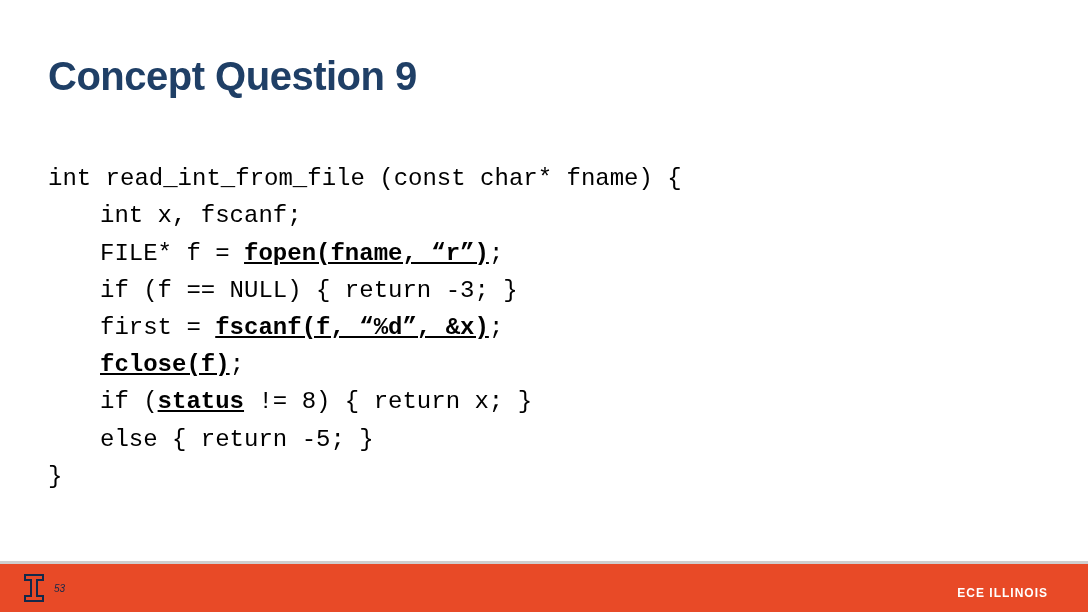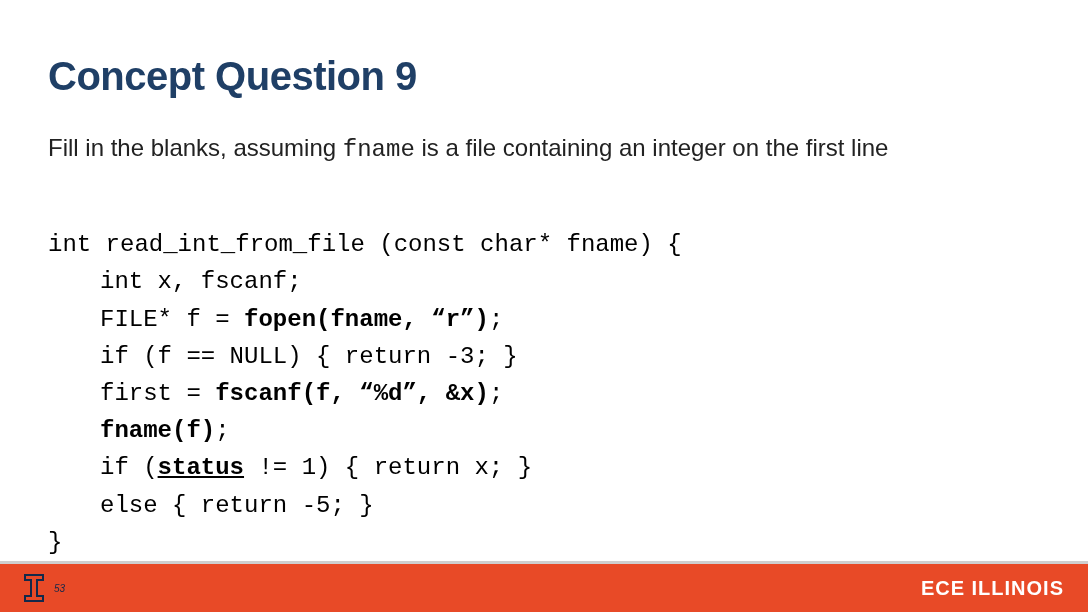--- a/index.html
+++ b/index.html
@@ -4,49 +4,46 @@
 <style>
   * { margin: 0; padding: 0; box-sizing: border-box; }
   html, body { width: 1088px; height: 612px; font-family: Arial, Helvetica, sans-serif; background: #fff; }
   .slide { width: 1088px; height: 612px; position: relative; background: #fff; overflow: hidden; }
   .content { padding: 54px 28px 0 48px; }
   .title { font-size: 40px; font-weight: bold; color: #1f3f66; letter-spacing: -0.5px; }
   .prompt { font-size: 24px; color: #222; margin-top: 34px; line-height: 1.25; }
   .prompt .mono { font-family: "Courier New", Courier, monospace; }
   .code { font-family: "Courier New", Courier, monospace; font-size: 24px; color: #000; margin-top: 24px; line-height: 1.55; white-space: pre; }
   .code .indent { display: inline-block; width: 52px; }
-  .u { font-weight: bold; }
+  .u { text-decoration: underline; font-weight: bold; }
   .ub { text-decoration: underline; font-weight: bold; }
   .bottom-stripe { position: absolute; left: 0; right: 0; bottom: 0; height: 48px; background: #e84a27; }
   .gray-line { position: absolute; left: 0; right: 0; bottom: 48px; height: 3px; background: #cfcfcf; }
   .logo-i { position: absolute; left: 22px; bottom: 8px; width: 24px; height: 32px; }
   .logo-i svg { display: block; }
   .page-num { position: absolute; left: 54px; bottom: 18px; font-size: 10px; color: #16284a; font-style: italic; }
-  .ece { position: absolute; right: 24px; bottom: 12px; color: #fff; font-weight: 600; font-size: 20px; letter-spacing: 1px; }
+  .ece { position: absolute; right: 40px; bottom: 12px; color: #fff; font-weight: 600; font-size: 12px; letter-spacing: 1px; }
   .ece .ece-bold { font-weight: 800; }
 </style>
 </head>
 <body>
 
 <div class="slide">
   <div class="content">
     <h1 class="title">Concept Question 9</h1>
 
-    <p class="prompt">
-      <span>Fill in the blanks, assuming </span><span class="mono">fname</span><span> is a file containing an integer on the first line</span>
-    </p>
 
     <div class="code">
 <span>int read_int_from_file (const char* fname) {</span>
 <span class="indent"></span><span>int x, fscanf;</span>
 <span class="indent"></span><span>FILE* f = </span><span class="u">fopen(fname, “r”)</span><span>;</span>
 <span class="indent"></span><span>if (f == NULL) { return -3; }</span>
 <span class="indent"></span><span>first = </span><span class="u">fscanf(f, “%d”, &amp;x)</span><span>;</span>
-<span class="indent"></span><span class="u">fname(f)</span><span>;</span>
-<span class="indent"></span><span>if (</span><span class="ub">status</span><span> != 1) { return x; }</span>
+<span class="indent"></span><span class="u">fclose(f)</span><span>;</span>
+<span class="indent"></span><span>if (</span><span class="ub">status</span><span> != 8) { return x; }</span>
 <span class="indent"></span><span>else { return -5; }</span>
 <span>}</span>
     </div>
   </div>
 
   <div class="gray-line"></div>
   <div class="bottom-stripe"></div>
 
   <div class="logo-i">
     <svg width="24" height="32" viewBox="0 0 24 32">

